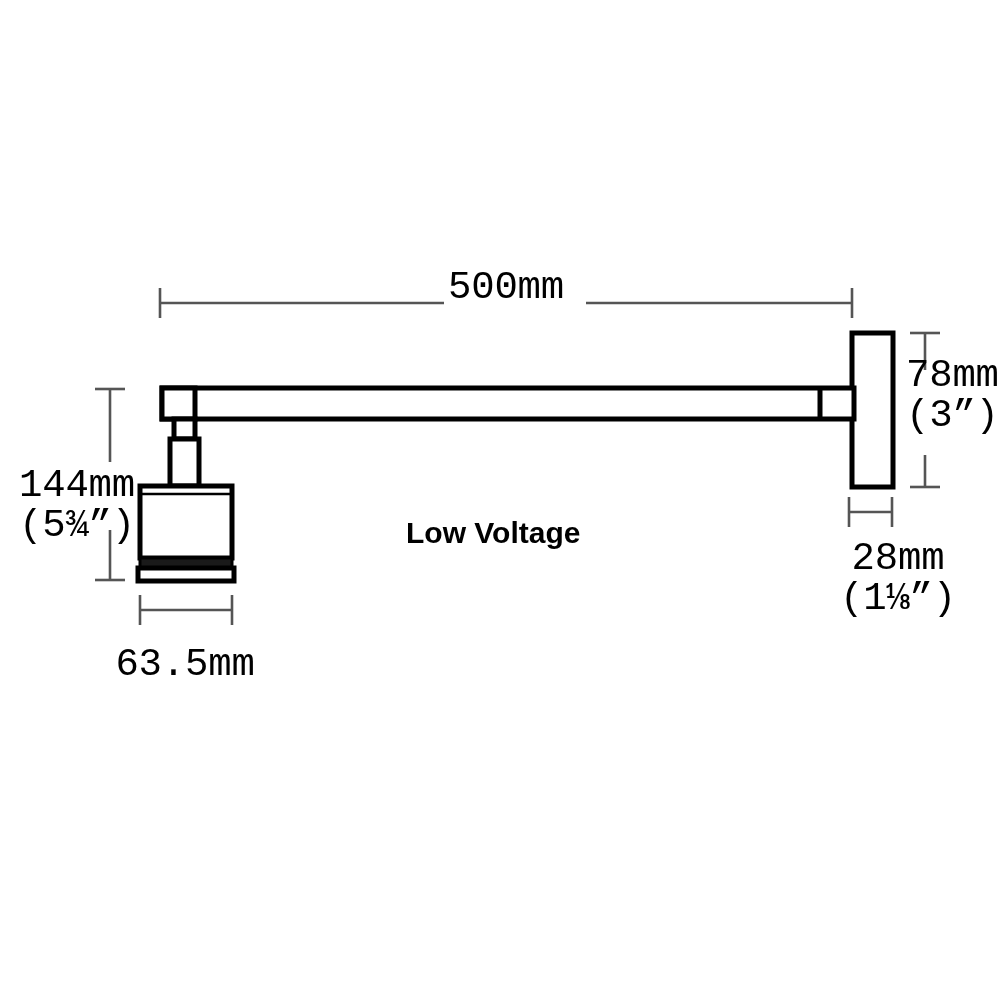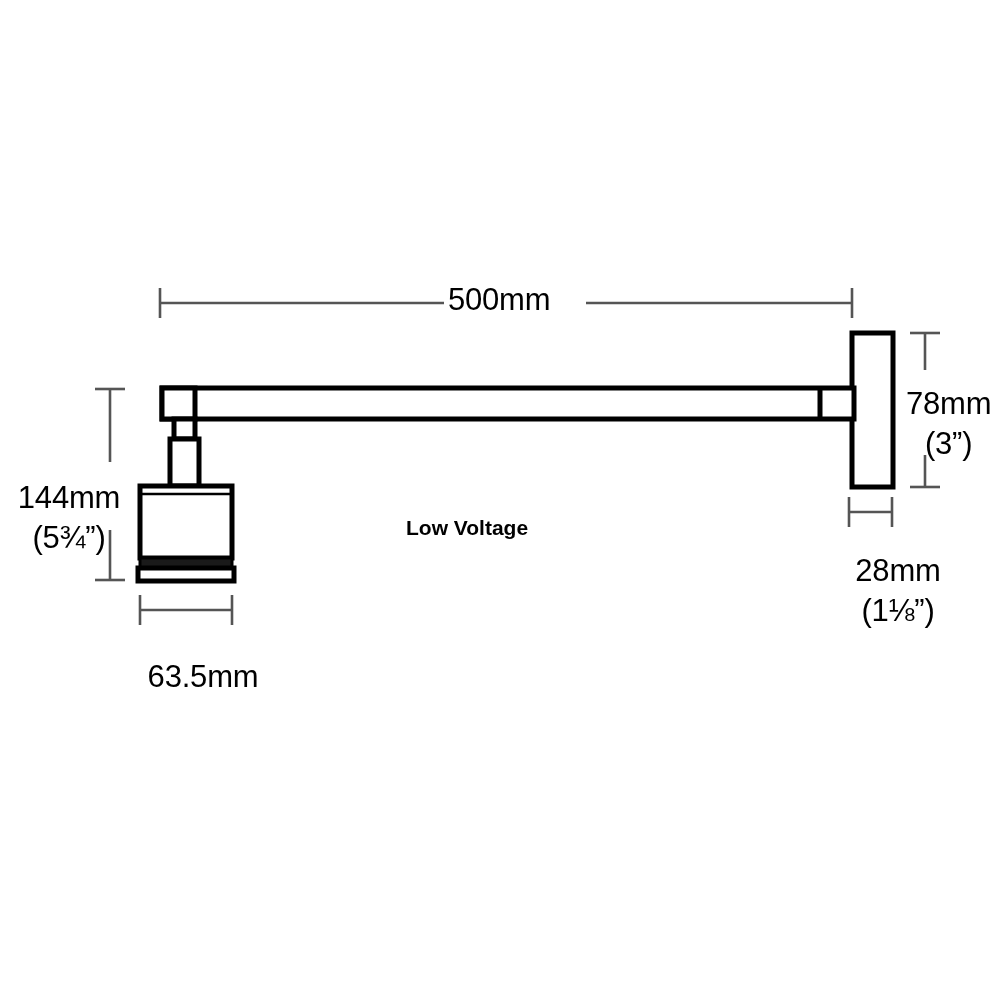--- a/index.html
+++ b/index.html
@@ -20,59 +20,58 @@
   }
   #canvas svg {
     position: absolute;
     top: 0;
     left: 0;
     width: 1000px;
     height: 1000px;
   }
   .dim-label {
     position: absolute;
-    font-family: Liberation Sans, sans-serif;
-    font-size: 31px;
+    font-family: Liberation Mono, monospace;
+    font-size: 39px;
     line-height: 40px;
     color: #000000;
     white-space: nowrap;
     letter-spacing: -0.2px;
-    margin-top: 12px;
   }
   .dim-label .sub {
     display: block;
   }
   .center-caption {
     position: absolute;
     font-family: "Liberation Sans", sans-serif;
-    font-size: 21px;
+    font-size: 30px;
     font-weight: bold;
     color: #000000;
     white-space: nowrap;
   }
   .lbl-top {
     left: 448px;
     top: 268px;
     text-align: center;
   }
   .lbl-left {
-    left: 8px;
+    left: 16px;
     top: 466px;
     text-align: center;
     width: 122px;
   }
   .lbl-bottom {
-    left: 122px;
+    left: 104px;
     top: 645px;
     text-align: center;
     width: 162px;
   }
   .lbl-right {
     left: 906px;
-    top: 372px;
+    top: 356px;
     text-align: center;
   }
   .lbl-br {
     left: 828px;
     top: 539px;
     text-align: center;
     width: 140px;
   }
   .cap-low-voltage {
     left: 406px;

